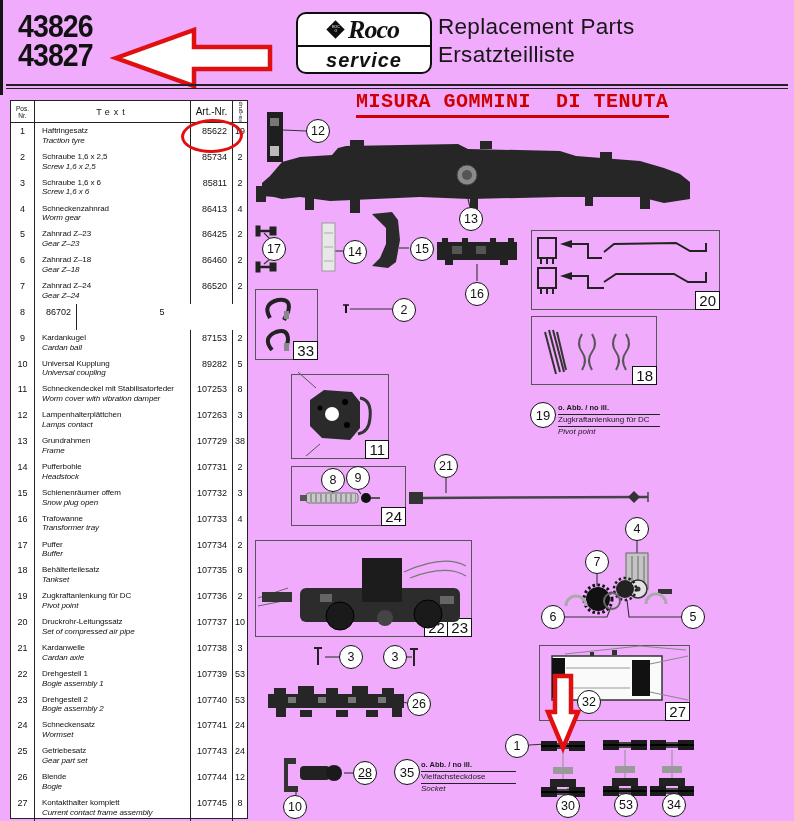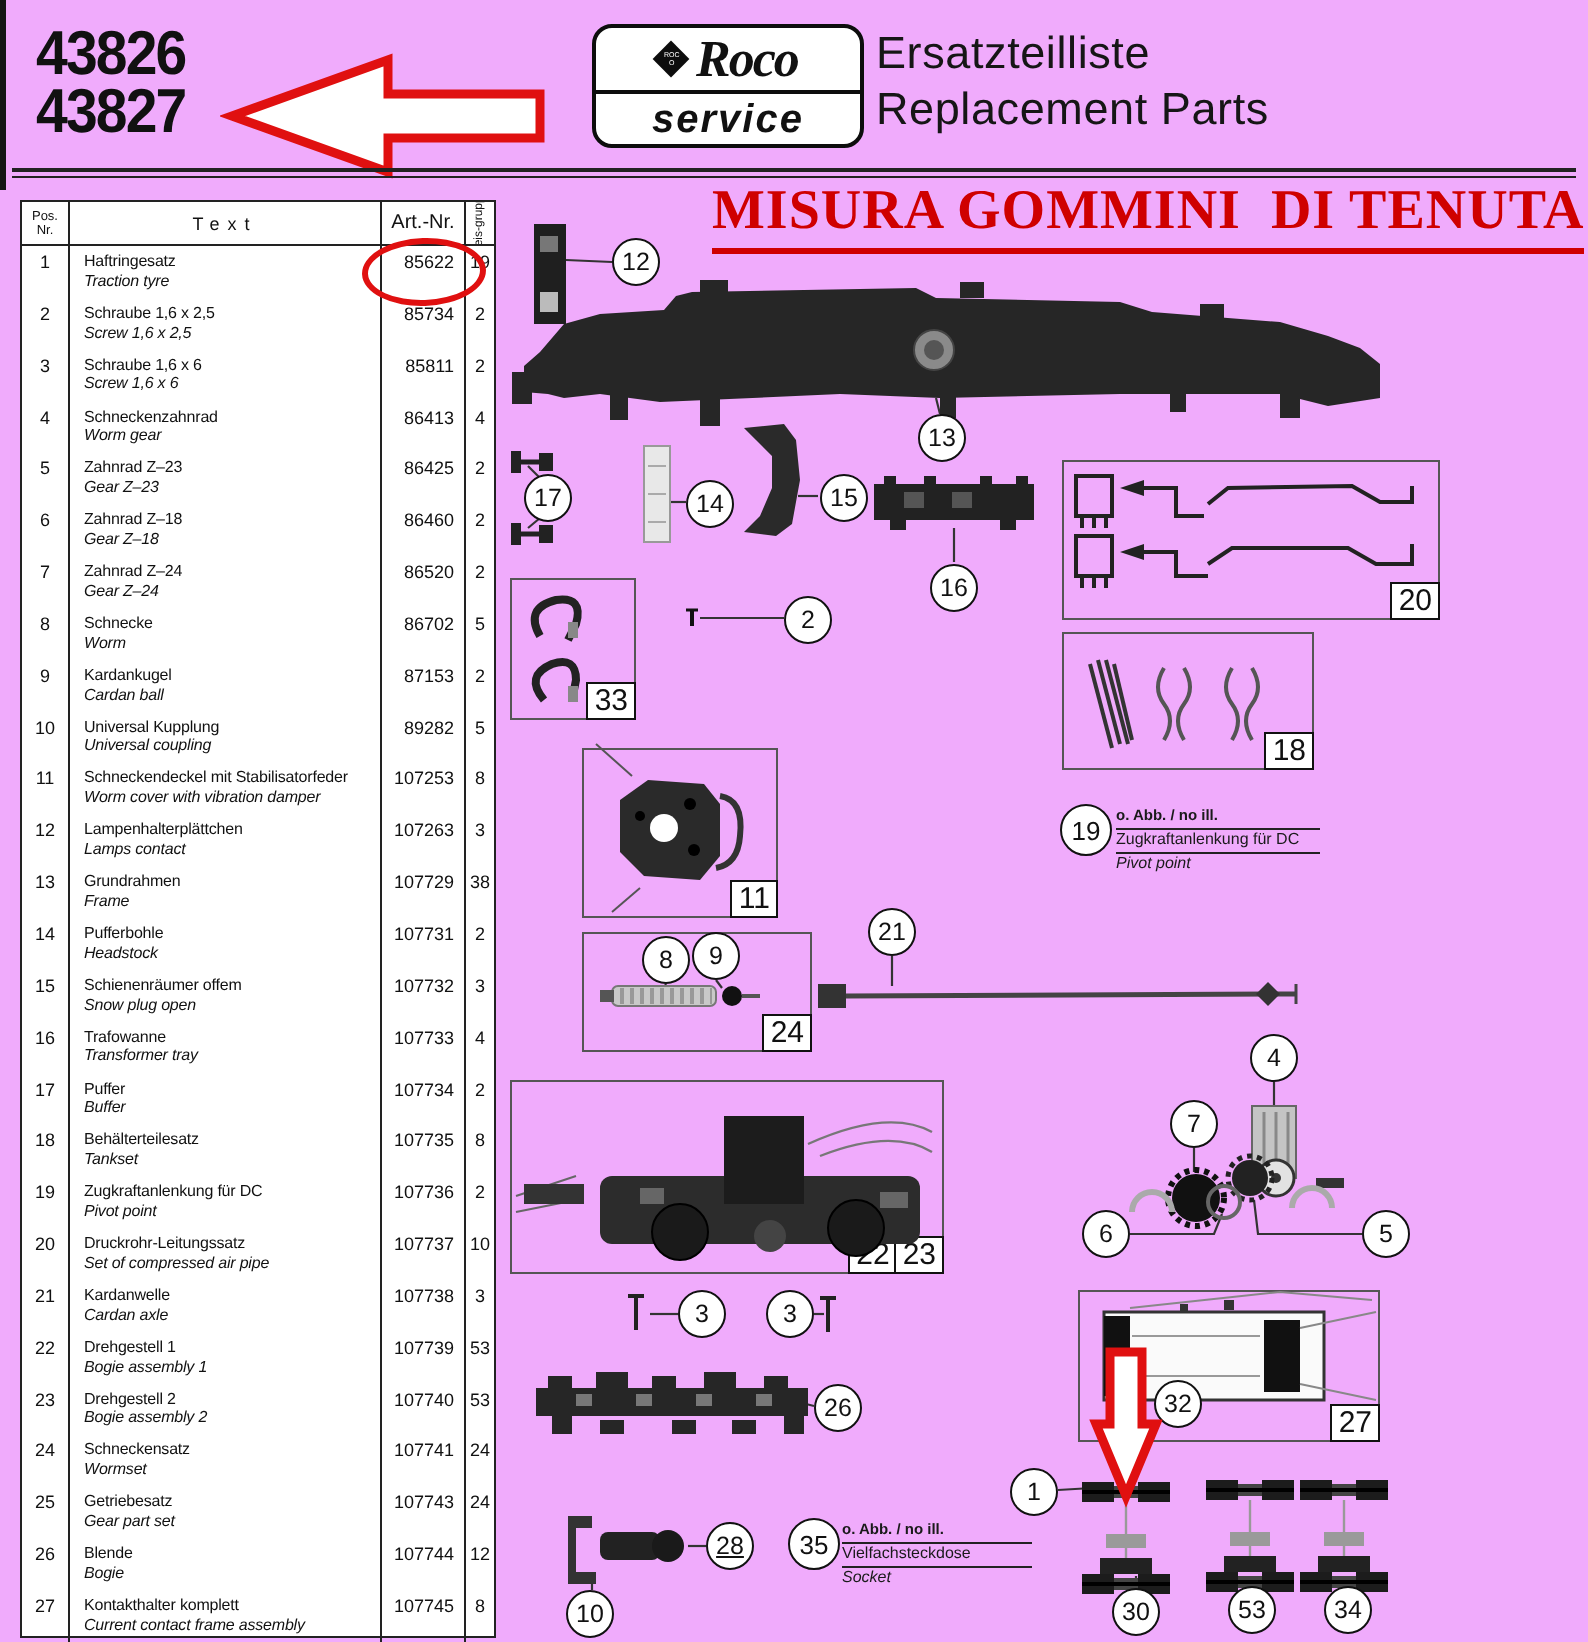--- a/index.html
+++ b/index.html
@@ -19,22 +19,22 @@
   .diamond span{transform:rotate(-45deg);color:#fff;font-size:3.5px;line-height:3.5px;width:8px;
                 word-break:break-all;text-align:center;}
   .logo-roco{font-family:"Liberation Serif",serif;font-weight:bold;font-style:italic;
              font-size:26px;letter-spacing:-1px;}
   .logo-service{height:26px;display:flex;align-items:center;justify-content:center;
                 font-weight:bold;font-style:italic;font-size:20px;letter-spacing:1px;}
   .titles{position:absolute;left:438px;top:13px;font-size:22.5px;line-height:28px;
           color:#161616;letter-spacing:.3px;}
   .dbl-rule{position:absolute;left:6px;top:84px;width:782px;height:5px;
             border-top:2.2px solid #222;border-bottom:1.2px solid #222;box-sizing:border-box;}
-  .red-title{position:absolute;left:356px;top:90px;font-family:Liberation Serif, serif;
-             font-weight:bold;font-size:28px;color:#cf0000;border-bottom:3.5px solid #cf0000;
+  .red-title{position:absolute;left:356px;top:90px;font-family:Liberation Mono, monospace;
+             font-weight:bold;font-size:20px;color:#cf0000;border-bottom:3.5px solid #cf0000;
              padding-bottom:2px;white-space:pre;letter-spacing:.5px;z-index:7;}
   
   .ptable{position:absolute;left:10px;top:100px;width:238px;height:719px;
           border:1.6px solid #222;box-sizing:border-box;background:#fff;}
   .thead{display:flex;height:22px;border-bottom:1.4px solid #222;box-sizing:border-box;}
   .th{border-right:1.2px solid #222;box-sizing:border-box;overflow:hidden;
       display:flex;align-items:center;justify-content:center;}
   .th:last-child{border-right:none;}
   .th-pos{width:24px;flex-direction:column;font-size:6.5px;line-height:7px;}
   .th-text{width:156px;font-size:9px;letter-spacing:4px;}
@@ -90,22 +90,22 @@
     <div class="logo-top">
       <span class="diamond">
           <span>ROCO</span>
         </span>
       <span class="logo-roco">Roco</span>
     </div>
     <div class="logo-service">service</div>
   </div>
 
   <div class="titles">
+    <div>Replacement Parts</div>
     <div>Ersatzteilliste</div>
-    <div>Replacement Parts</div>
   </div>
 
   <div class="dbl-rule"></div>
 
   <div class="red-title">MISURA GOMMINI  DI TENUTA</div>
 
   <div class="ptable">
     <div class="thead">
       <div class="th th-pos">
         <span>Pos.</span>
@@ -184,24 +184,20 @@
           <div class="td c-text">
             <div class="de">Zahnrad Z–24</div>
             <div class="en">Gear Z–24</div>
           </div>
           <div class="td c-art">86520</div>
           <div class="td c-grp">2</div>
         </div>
 
         <div class="tr">
           <div class="td c-pos">8</div>
-          <div class="td c-text">
-            <div class="de">Schnecke</div>
-            <div class="en">Worm</div>
-          </div>
           <div class="td c-art">86702</div>
           <div class="td c-grp">5</div>
         </div>
 
         <div class="tr">
           <div class="td c-pos">9</div>
           <div class="td c-text">
             <div class="de">Kardankugel</div>
             <div class="en">Cardan ball</div>
           </div>

